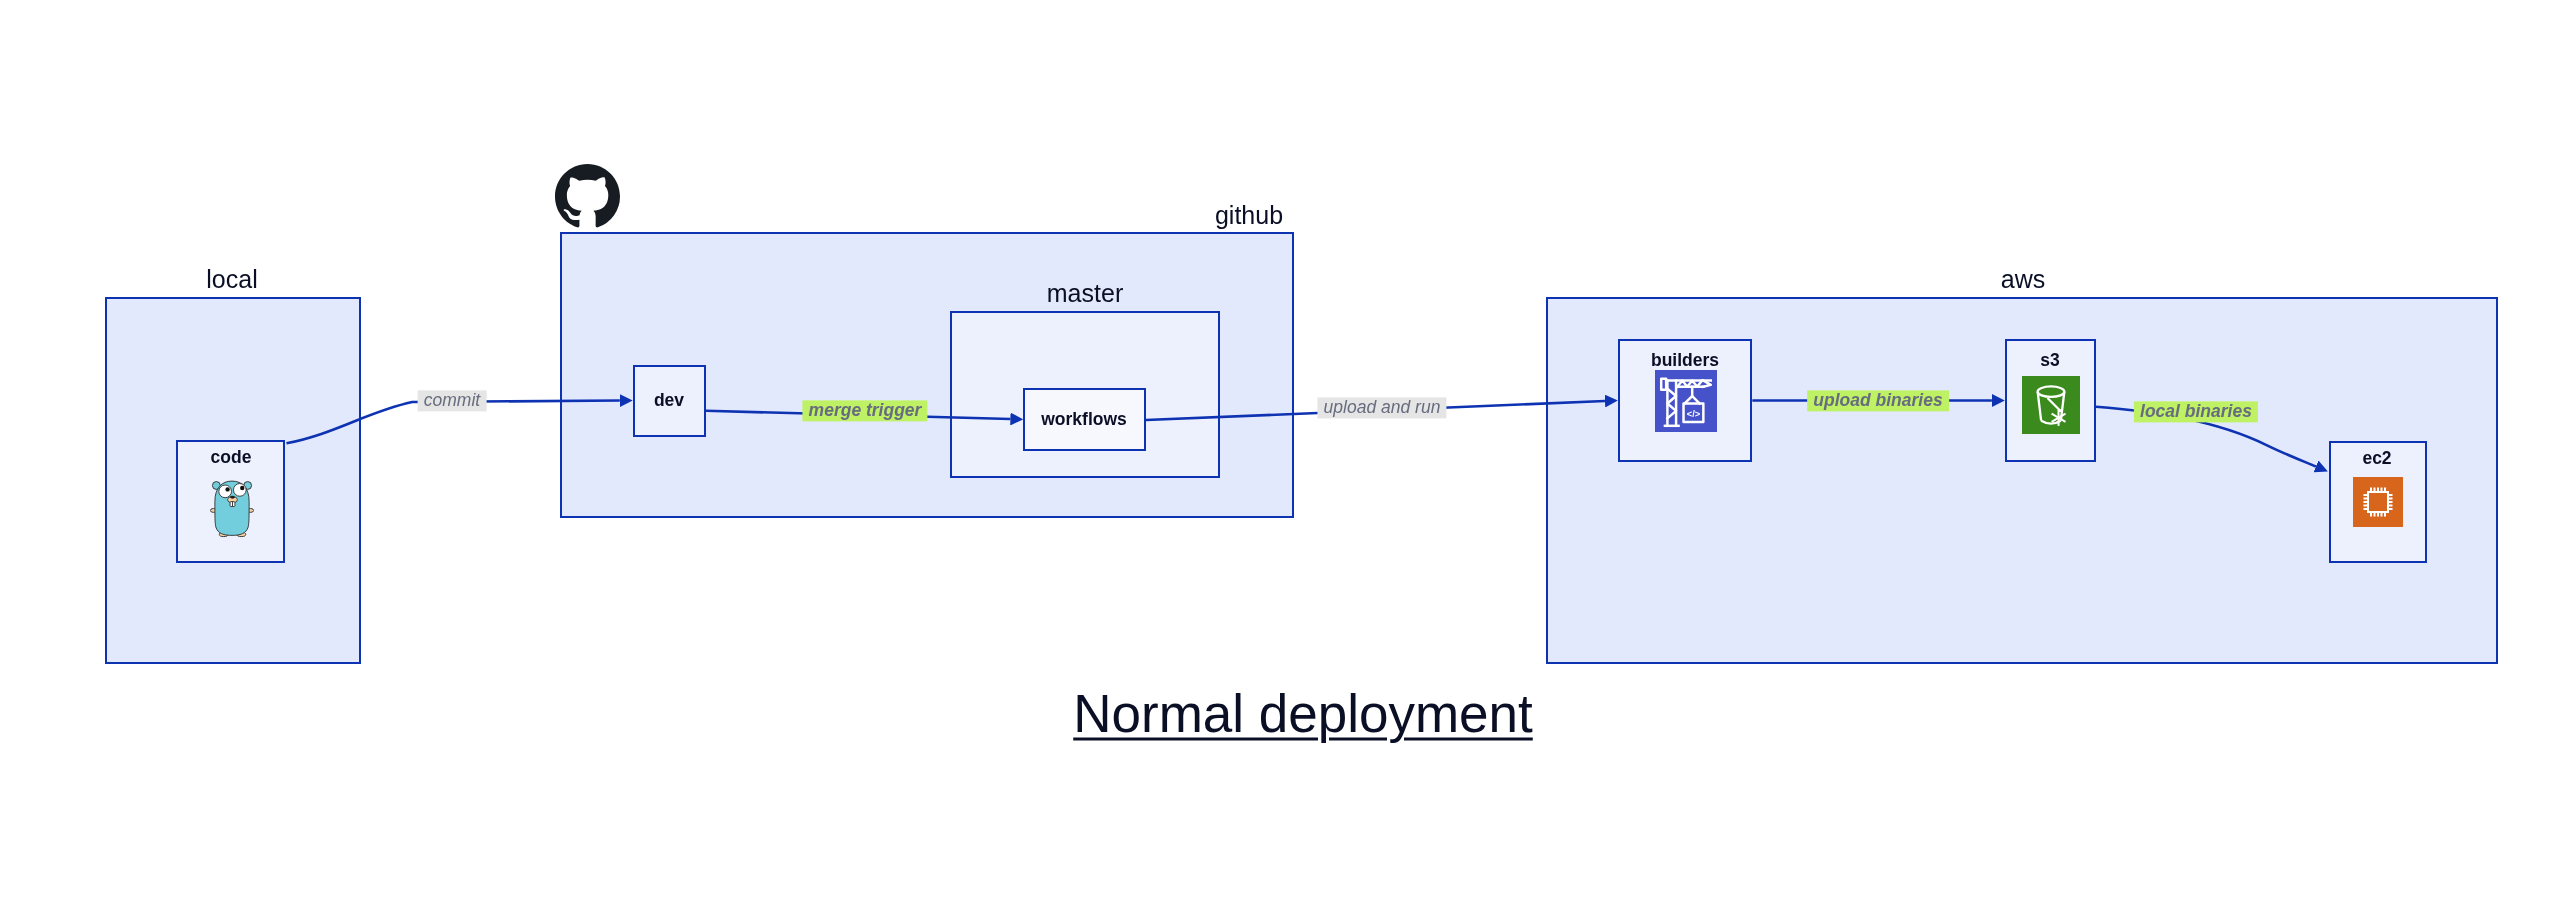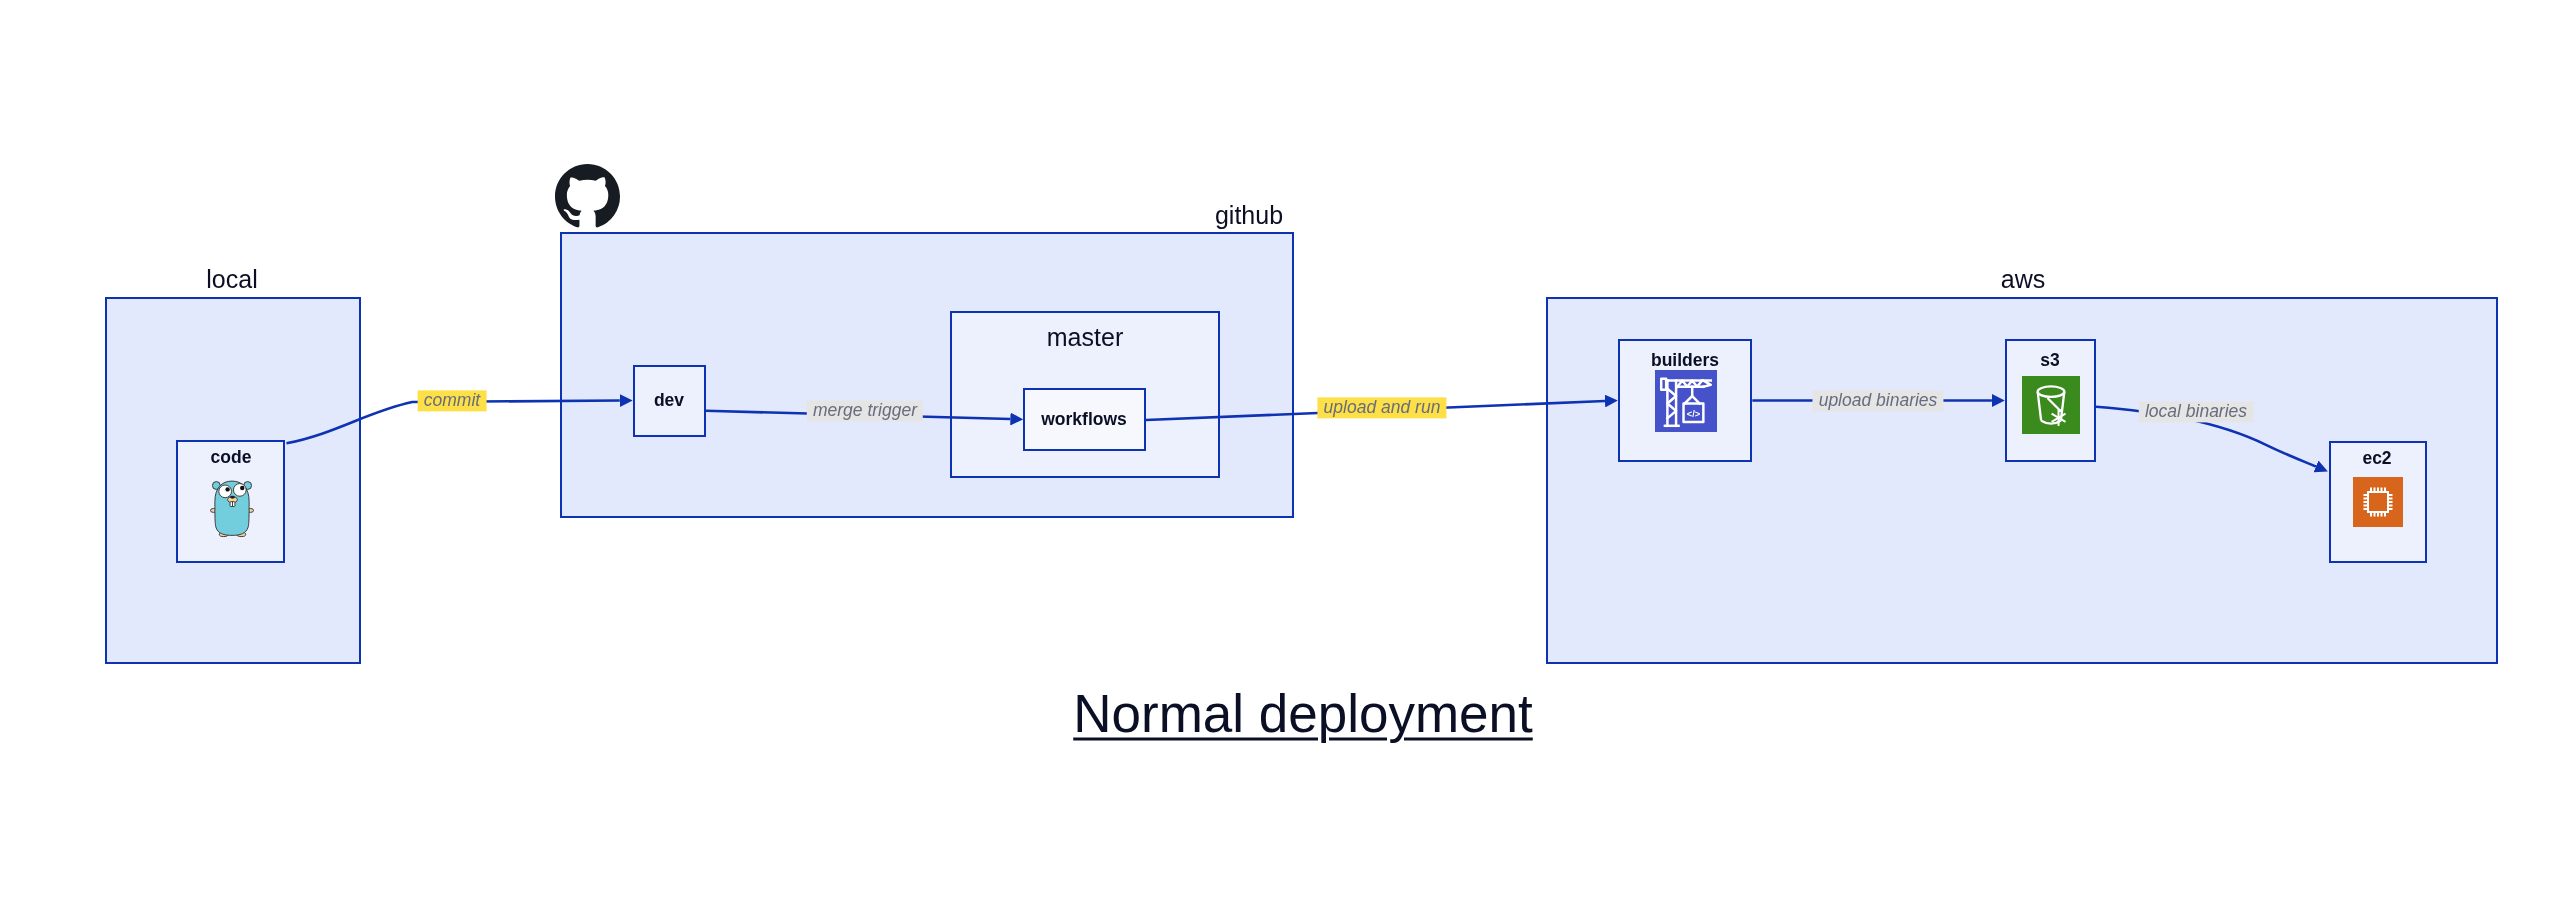--- a/index.html
+++ b/index.html
@@ -9,22 +9,22 @@
   .box{position:absolute;box-sizing:border-box;border:2.6px solid #0D32B2;}
   .fill-l0{background:#E3E9FD;}
   .fill-l1{background:#EDF0FD;}
   .fill-l2{background:#F7F8FE;}
   .clabel{position:absolute;transform:translate(-50%,-100%);font-size:25px;
           font-weight:500;color:#0A0F25;white-space:nowrap;line-height:1.1;}
   .nlabel{position:absolute;transform:translate(-50%,-50%);font-size:17.5px;
           font-weight:700;color:#0A0F25;white-space:nowrap;line-height:1.1;}
   .elabel{position:absolute;transform:translate(-50%,-50%);font-size:17.5px;
           font-style:italic;color:#676C7E;white-space:nowrap;padding:1px 6.2px;line-height:1.1;}
-  .ebg-white{background:#fde047;}
-  .ebg-cont{background:#e5e5e5;}
+  .ebg-white{background:#e5e5e5;}
+  .ebg-cont{background:#bef264;font-weight:bold;}
   .icon{position:absolute;}
   svg{display:block;}
   .edges{position:absolute;left:0;top:0;}
   .title{position:absolute;transform:translate(-50%,-50%);font-size:53px;font-weight:500;
          color:#0A0F25;text-decoration:underline;text-decoration-thickness:3.1px;
          text-underline-offset:6.2px;white-space:nowrap;}
 </style>
 </head>
 <body>
 
@@ -52,21 +52,21 @@
       <path d="M 556 860 C 650 842 715 798 800 780 L 1203 777" marker-end="url(#arrow)"></path>
       <path d="M 1370 797 L 1961 813" marker-end="url(#arrow)"></path>
       <path d="M 2224 815 L 3115 778" marker-end="url(#arrow)"></path>
       <path d="M 3401 777 L 3866 777" marker-end="url(#arrow)"></path>
       <path d="M 4068 789 C 4180 798 4300 815 4400 864 C 4437 882 4466 893 4495 905" marker-end="url(#arrow)"></path>
     </g>
   </svg>
 
   <div class="clabel" style="left:232px;top:293px;">local</div>
   <div class="clabel" style="left:1249px;top:229px;">github</div>
-  <div class="clabel" style="left:1085px;top:307px;margin-top:44px;">master</div>
+  <div class="clabel" style="left:1085px;top:307px;">master</div>
   <div class="clabel" style="left:2023px;top:293px;">aws</div>
 
   <div class="nlabel" style="left:231px;top:458px;">code</div>
   <div class="nlabel" style="left:669px;top:401px;">dev</div>
   <div class="nlabel" style="left:1084px;top:420px;">workflows</div>
   <div class="nlabel" style="left:1685px;top:361px;">builders</div>
   <div class="nlabel" style="left:2050px;top:361px;">s3</div>
   <div class="nlabel" style="left:2377px;top:459px;">ec2</div>
 
   <div class="elabel ebg-white" style="left:452px;top:401px;">commit</div>

